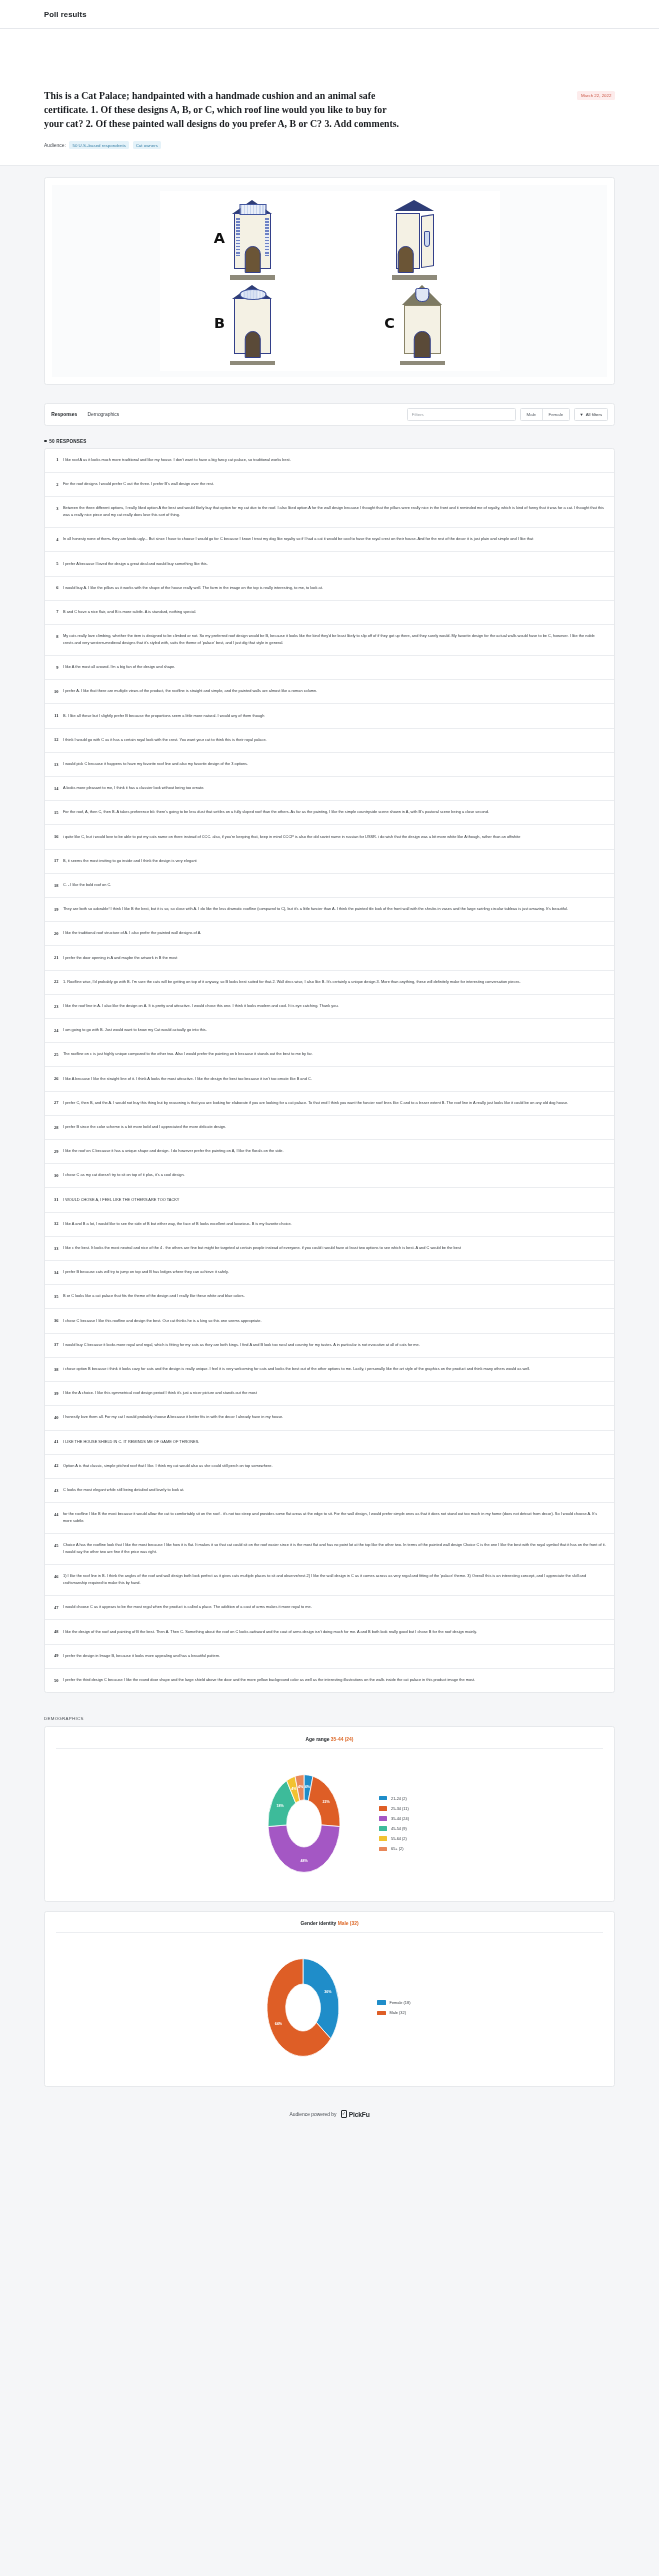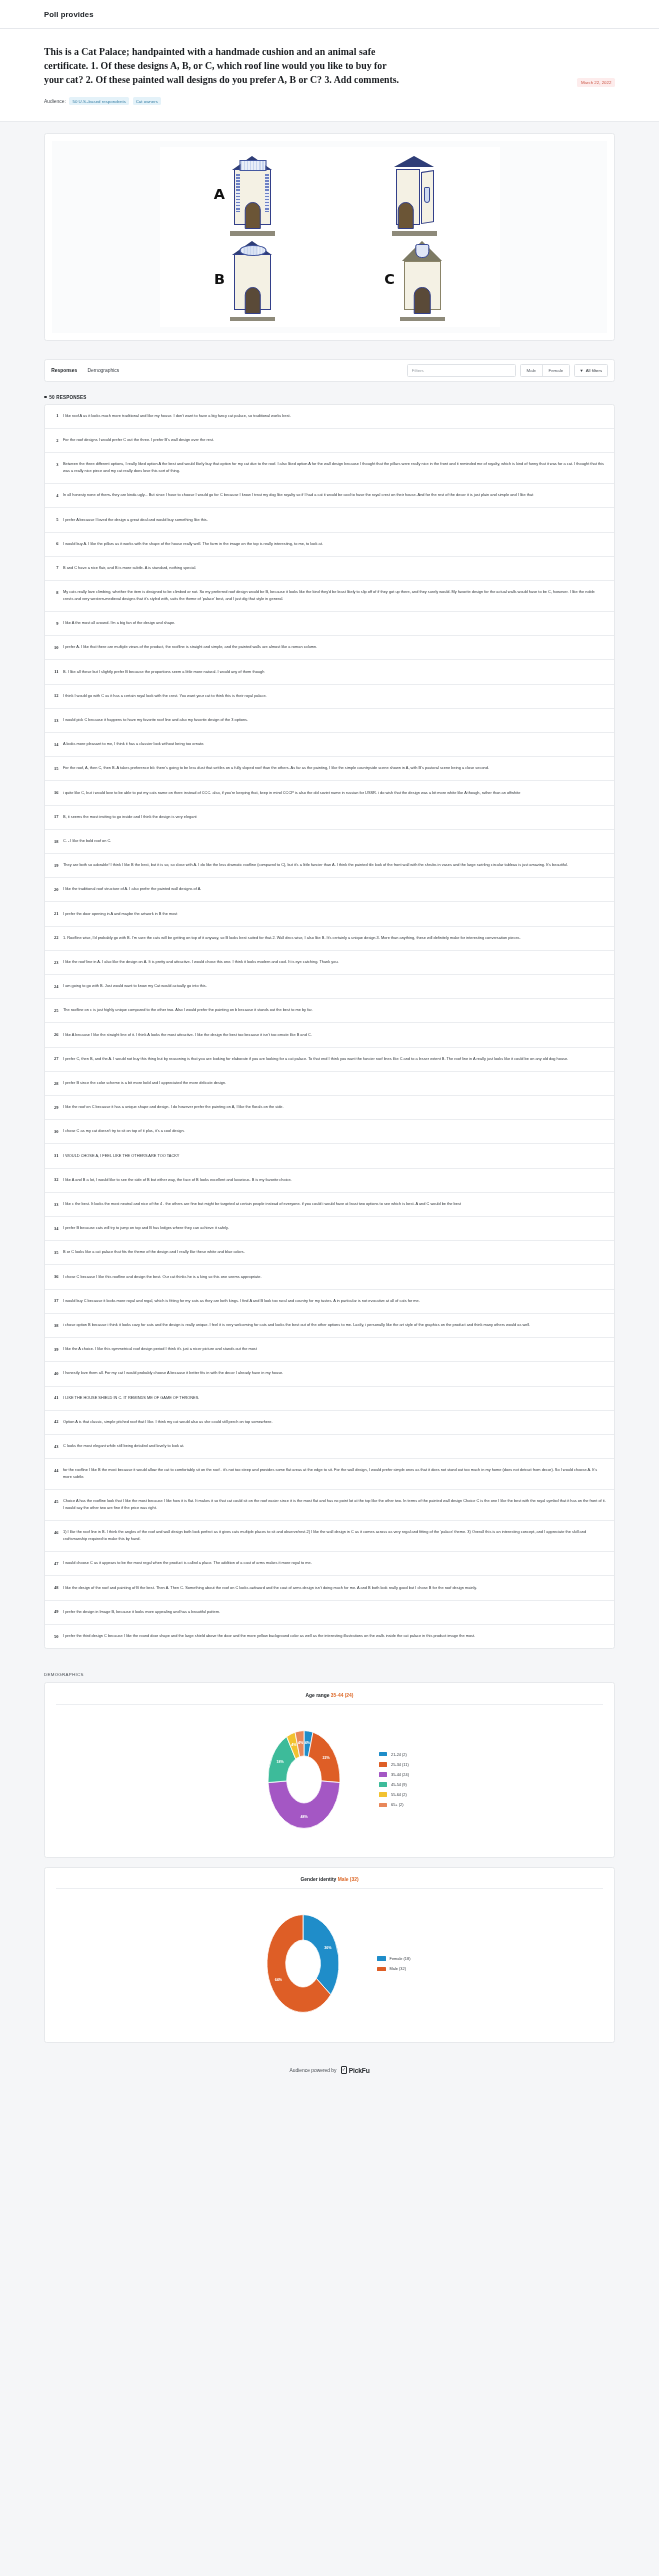--- a/index.html
+++ b/index.html
@@ -30,23 +30,24 @@
   }
 
   
   .question-panel{
     background:#ffffff;
     padding:15.5px 44px 15.5px 44px;
     border-bottom:0.5px solid #e9ebee;
   }
   .q-head{
     display:flex;
-    align-items:flex-end;
+    align-items:flex-start;
     justify-content:space-between;
     gap:12px;
+    margin-top:44px;
   }
   .q-text{
     font-family:"Liberation Serif", serif;
     font-weight:bold;
     font-size:9.8px;
     line-height:1.45;
     color:#1c1f23;
     max-width:361px;
     margin:0;
   }
@@ -317,21 +318,21 @@
     width:6.7px;height:7.2px;border:1px solid #2b2f33;border-radius:1px;
     display:flex;align-items:center;justify-content:center;
     font-size:4.6px;color:#2b2f33;line-height:1;
   }
   .brand-name{ font-size:6.7px;font-weight:bold;color:#2b2f33;letter-spacing:-0.2px; }
 </style>
 </head>
 <body>
 
 <div class="topbar">
-  <div class="title">Poll provides</div>
+  <div class="title">Poll results</div>
 </div>
 
 <div class="question-panel">
   <div class="q-head">
     <p class="q-text">This is a Cat Palace; handpainted with a handmade cushion and an animal safe certificate. 1. Of these designs A, B, or C, which roof line would you like to buy for your cat? 2. Of these painted wall designs do you prefer A, B or C? 3. Add comments.</p>
     <span class="date-badge">March 22, 2022</span>
   </div>
   <div class="audience-row">
     <span class="audience-label">Audience:</span>
     <span class="aud-tag">50 U.S.-based respondents</span>

